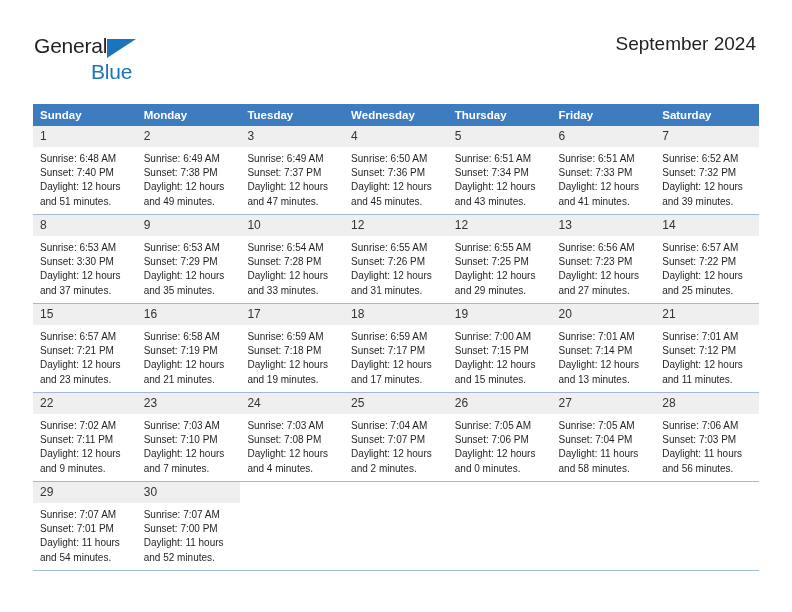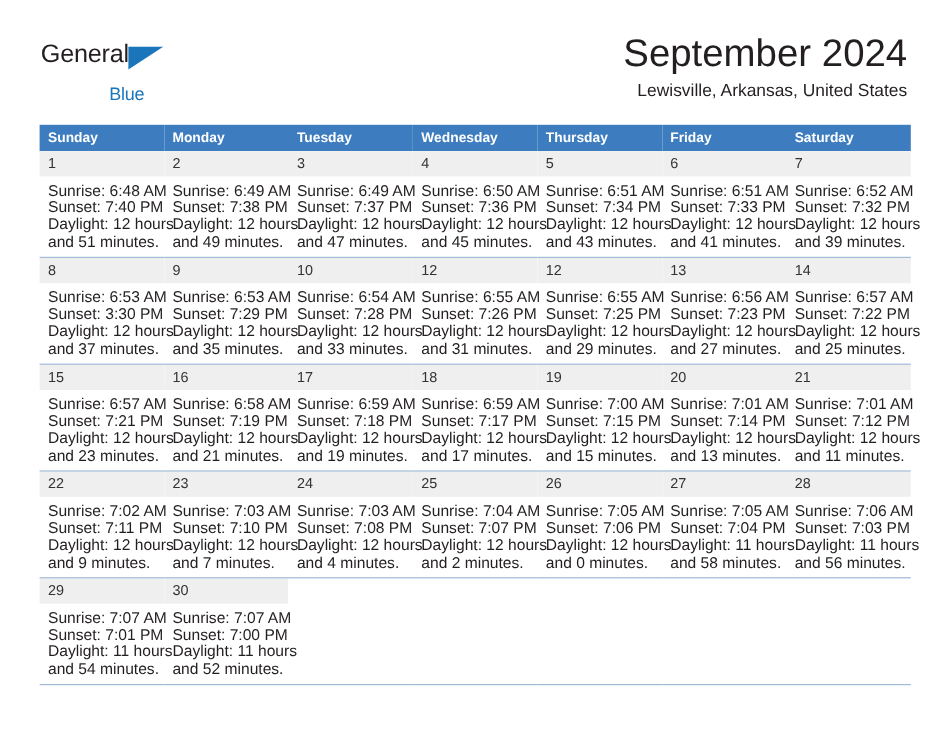--- a/index.html
+++ b/index.html
@@ -50,35 +50,35 @@
     left: 73px;
     top: 5px;
     width: 0;
     height: 0;
     border-left: 29px solid #1b75bb;
     border-bottom: 19px solid transparent;
   }
   .logo-blue {
     position: absolute;
     left: 57px;
-    top: 36px;
-    font-size: 15px;
+    top: 26px;
+    font-size: 21px;
     letter-spacing: -0.2px;
     color: #1b75bb;
     font-family: "Liberation Sans", sans-serif;
   }
 
   .title-block {
     position: absolute;
     right: 36px;
     top: 28px;
     text-align: right;
   }
   .cal-title {
-    font-size: 32px;
+    font-size: 19px;
     color: #231f20;
     line-height: 32px;
     font-weight: normal;
     white-space: nowrap;
   }
   .cal-subtitle {
     font-size: 14.5px;
     color: #231f20;
     line-height: 20px;
     margin-top: 6px;
@@ -133,42 +133,41 @@
     padding: 3px 0 3px 7px;
     line-height: 14px;
     height: 15px;
     box-sizing: content-box;
   }
   .cell-empty .day-num {
     background: transparent;
   }
   .day-lines {
     padding: 5px 4px 0 7px;
-    font-size: 13px;
+    font-size: 10px;
     line-height: 14.2px;
     color: #231f20;
   }
   .day-lines div { white-space: nowrap; }
 </style>
 </head>
 <body>
 
 <div class="page">
 
   <div class="header">
 
     <div class="logo">
       <span class="logo-general">General</span>
       <span class="logo-triangle"></span>
       <span class="logo-blue">Blue</span>
     </div>
 
     <div class="title-block">
       <div class="cal-title">September 2024</div>
-      <div class="cal-subtitle">Lewisville, Arkansas, United States</div>
     </div>
 
   </div>
 
   <table class="calendar">
     <colgroup>
       <col>
         <col>
         <col>
         <col>

